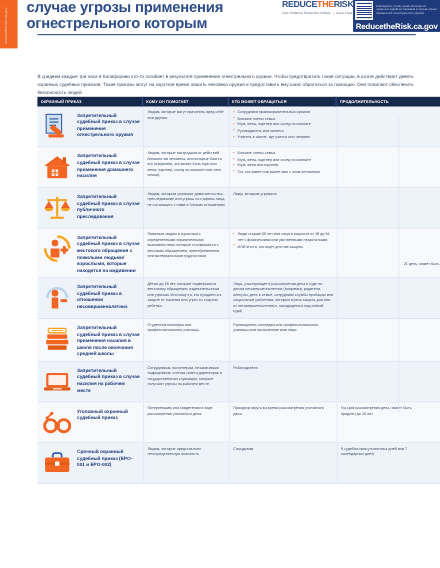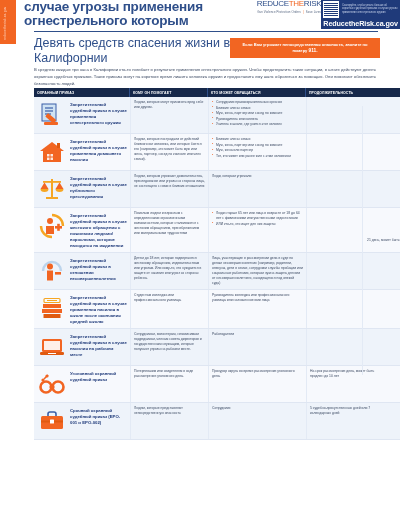--- a/index.html
+++ b/index.html
@@ -33,21 +33,21 @@
   }
   .header-title {
     flex: 1 1 auto; padding-left: 8px; padding-top: 0px;
     font-size: 13.5px; font-weight: bold; color: #2f4f8a;
     line-height: 14px; letter-spacing: -.2px;
   }
   .header-title .line1 { display:block; margin-top:-14px; }
   .logo-block {
     width: 98px; padding-top: 0px; text-align: center; color: #2f4f8a;
   }
-  .logo-word { font-size: 8px; font-weight: normal; letter-spacing: -.3px; line-height: 8px; }
+  .logo-word { font-size: 8px; font-weight: bold; letter-spacing: -.3px; line-height: 8px; }
   .logo-word .red { color: #f26522; }
   .logo-tag {
     font-size: 2.9px; margin-top: 1.5px; color: #54647f; letter-spacing: .1px;
     display: flex; justify-content: center; gap: 2px; align-items: center;
   }
   .logo-tag .bar { color: #f26522; }
   .qr-block {
     width: 118px; background: #1f3a7a; color: #fff;
     display: flex; flex-direction: column; align-items: center;
     padding: 1px 2px 2px 2px; height: 29px; justify-content: center;
@@ -152,27 +152,20 @@
     <div class="qr-block">
       <div class="qr-row">
         <div class="qr-code"></div>
         <div class="qr-side">Сканируйте, чтобы узнать больше об охранных судебных приказах в случае угрозы применения огнестрельного оружия</div>
       </div>
       <div class="qr-url">ReducetheRisk.ca.gov</div>
     </div>
   </div>
   <div class="head-rule"></div>
 
-  <div class="intro">
-    <div class="page-title">Девять средств спасения жизни в Калифорнии</div>
-    <div class="alert">
-      <span>Если Вам угрожает непосредственная опасность, звоните по номеру</span>
-      <b>911.</b>
-    </div>
-  </div>
   <div class="lede">В среднем каждые три часа в Калифорнии кто-то погибает в результате применения огнестрельного оружия. Чтобы предотвратить такие ситуации, в штате действуют девять охранных судебных приказов. Такие приказы могут на короткое время лишить человека оружия и предоставить ему шанс обратиться за помощью. Они помогают обеспечить безопасность людей.</div>
 
   <div class="table" style="position: relative;">
     <div class="thead">
       <div class="c1">Охранный приказ</div>
       <div class="c2">Кому он помогает</div>
       <div class="c3">Кто может обращаться</div>
       <div class="c4">Продолжительность</div>
     </div>
     <div id="tbody">

